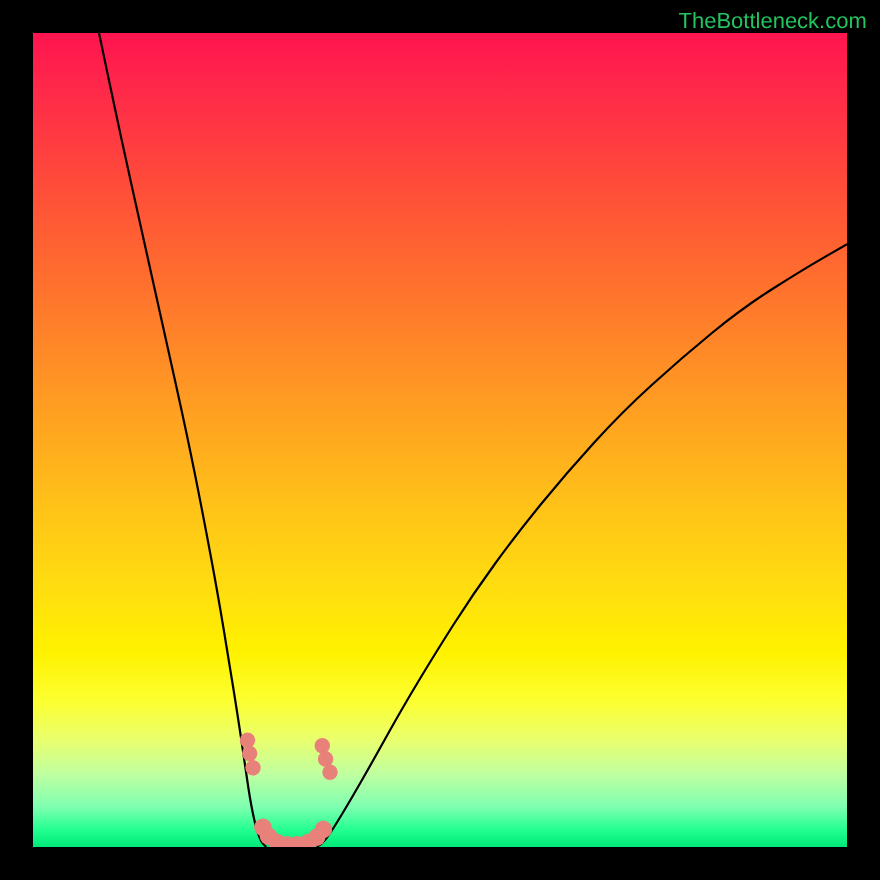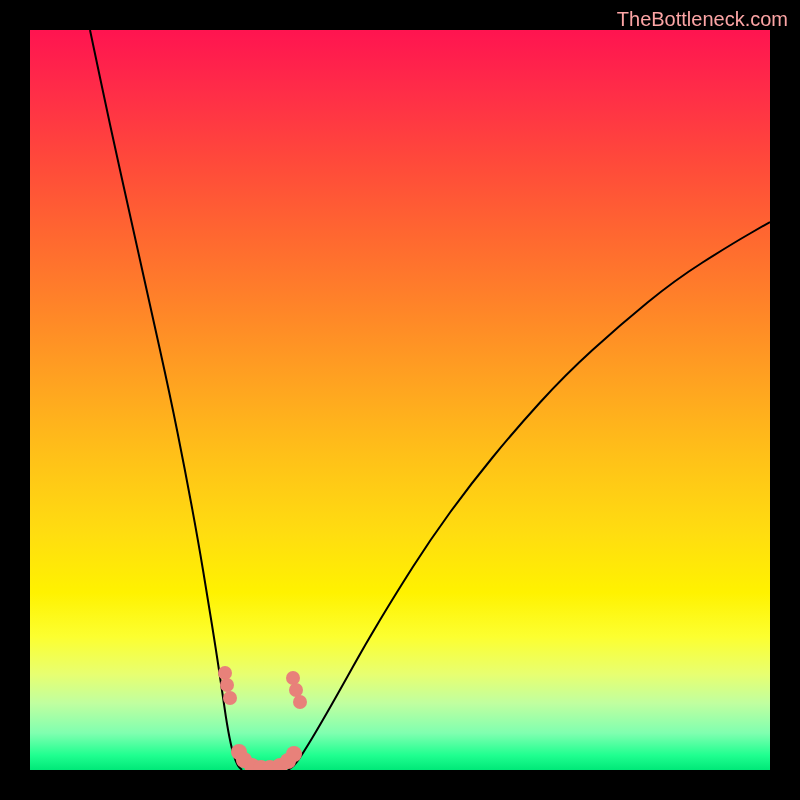--- a/index.html
+++ b/index.html
@@ -11,21 +11,21 @@
       width: 800px;
       height: 800px;
       background: #000;
       position: relative;
       font-family: Arial, sans-serif;
     }
     .attribution {
       position: absolute;
       top: 8px;
       right: 12px;
-      color: #fca5a5;
+      color: #22c55e;
       font-size: 20px;
       font-weight: normal;
       z-index: 10;
     }
     .plot-area {
       position: absolute;
       top: 30px;
       left: 30px;
       width: 740px;
       height: 740px;

